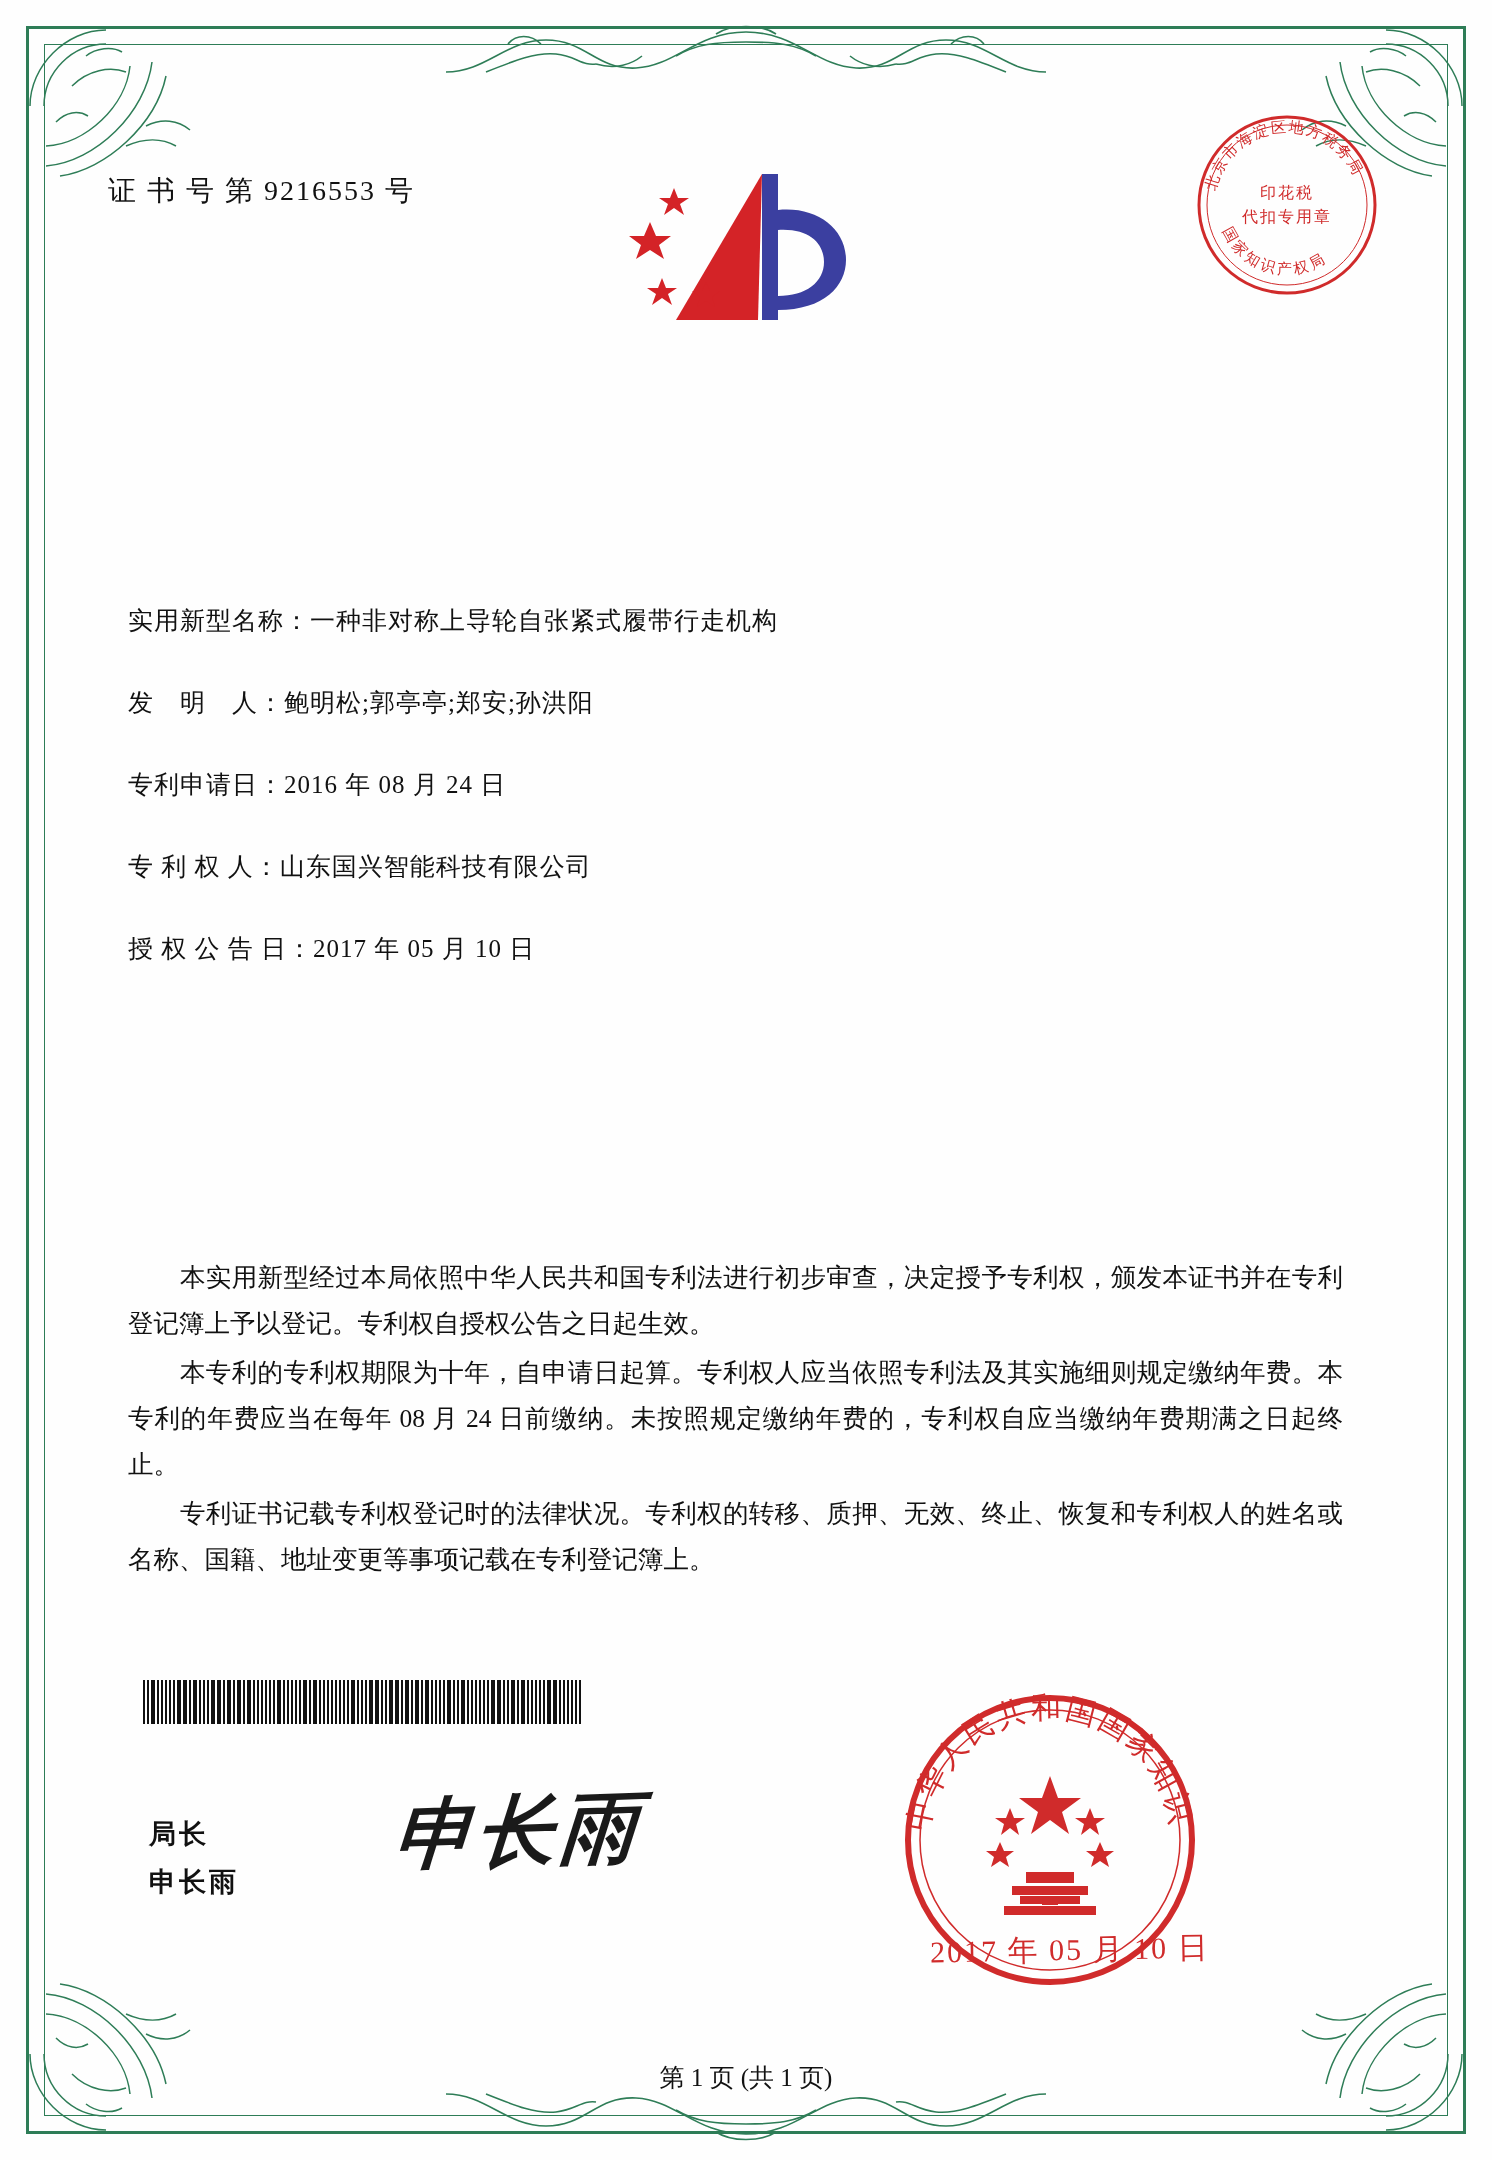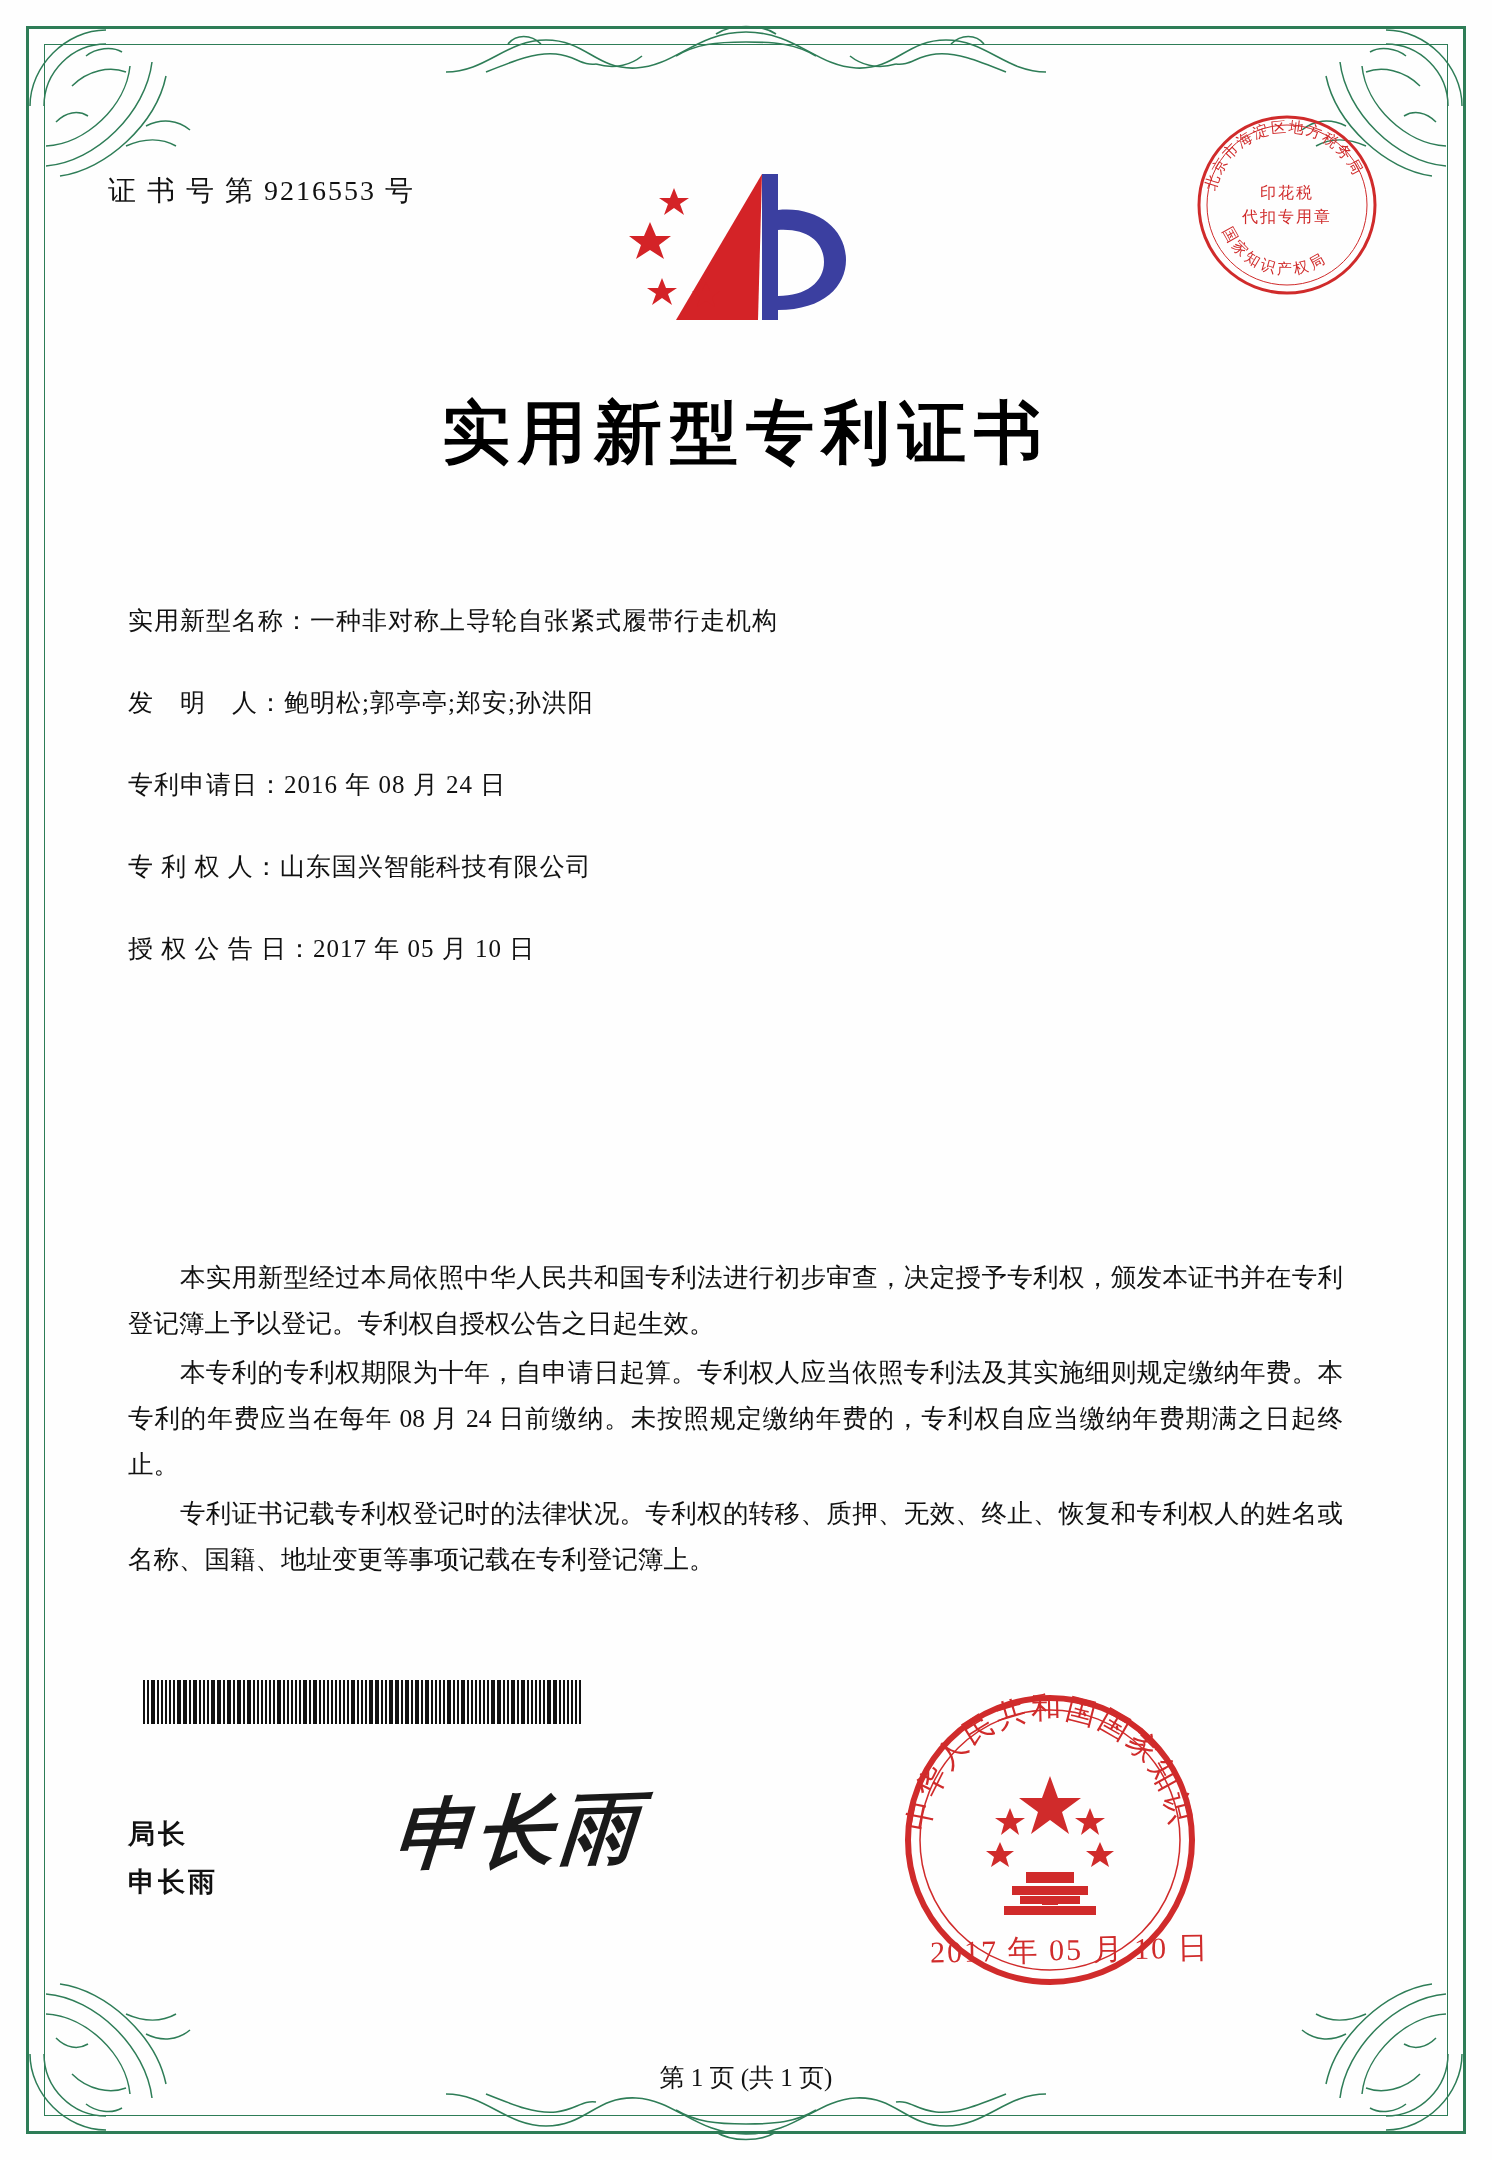--- a/index.html
+++ b/index.html
@@ -143,21 +143,21 @@
   .barcode i {
     display: block;
     background: #111;
     height: 100%;
     margin-right: 2px;
   }
 
   
   .sig-labels {
     position: absolute;
-    left: 128px;
+    left: 149px;
     top: 1810px;
     font-size: 27px;
     font-weight: bold;
     line-height: 48px;
     letter-spacing: 3px;
     color: #111;
     font-family: "DejaVu Serif", serif;
   }
   .sig-script {
     position: absolute;
@@ -314,21 +314,20 @@
     <text font-size="15" fill="#d02b2b" font-family="'Liberation Serif',serif" letter-spacing="2">
       <textPath href="#taxArcTop" startOffset="6%">北京市海淀区地方税务局</textPath>
     </text>
     <text font-size="15" fill="#d02b2b" font-family="'Liberation Serif',serif" letter-spacing="3">
       <textPath href="#taxArcBot" startOffset="12%">国家知识产权局</textPath>
     </text>
     <text x="95" y="88" text-anchor="middle" font-size="16" fill="#d02b2b" font-family="'Liberation Serif',serif" letter-spacing="2">印花税</text>
     <text x="95" y="112" text-anchor="middle" font-size="16" fill="#d02b2b" font-family="'Liberation Serif',serif" letter-spacing="2">代扣专用章</text>
   </svg>
 
-  <div class="main-title">实用新型专利证书</div>
 
   <div class="fields">
     <div class="field-row">
       <span class="field-label">实用新型名称：</span><span class="field-value">一种非对称上导轮自张紧式履带行走机构</span>
     </div>
     <div class="field-row">
       <span class="field-label">发　明　人：</span><span class="field-value">鲍明松;郭亭亭;郑安;孙洪阳</span>
     </div>
     <div class="field-row">
       <span class="field-label">专利申请日：</span><span class="field-value">2016 年 08 月 24 日</span>

